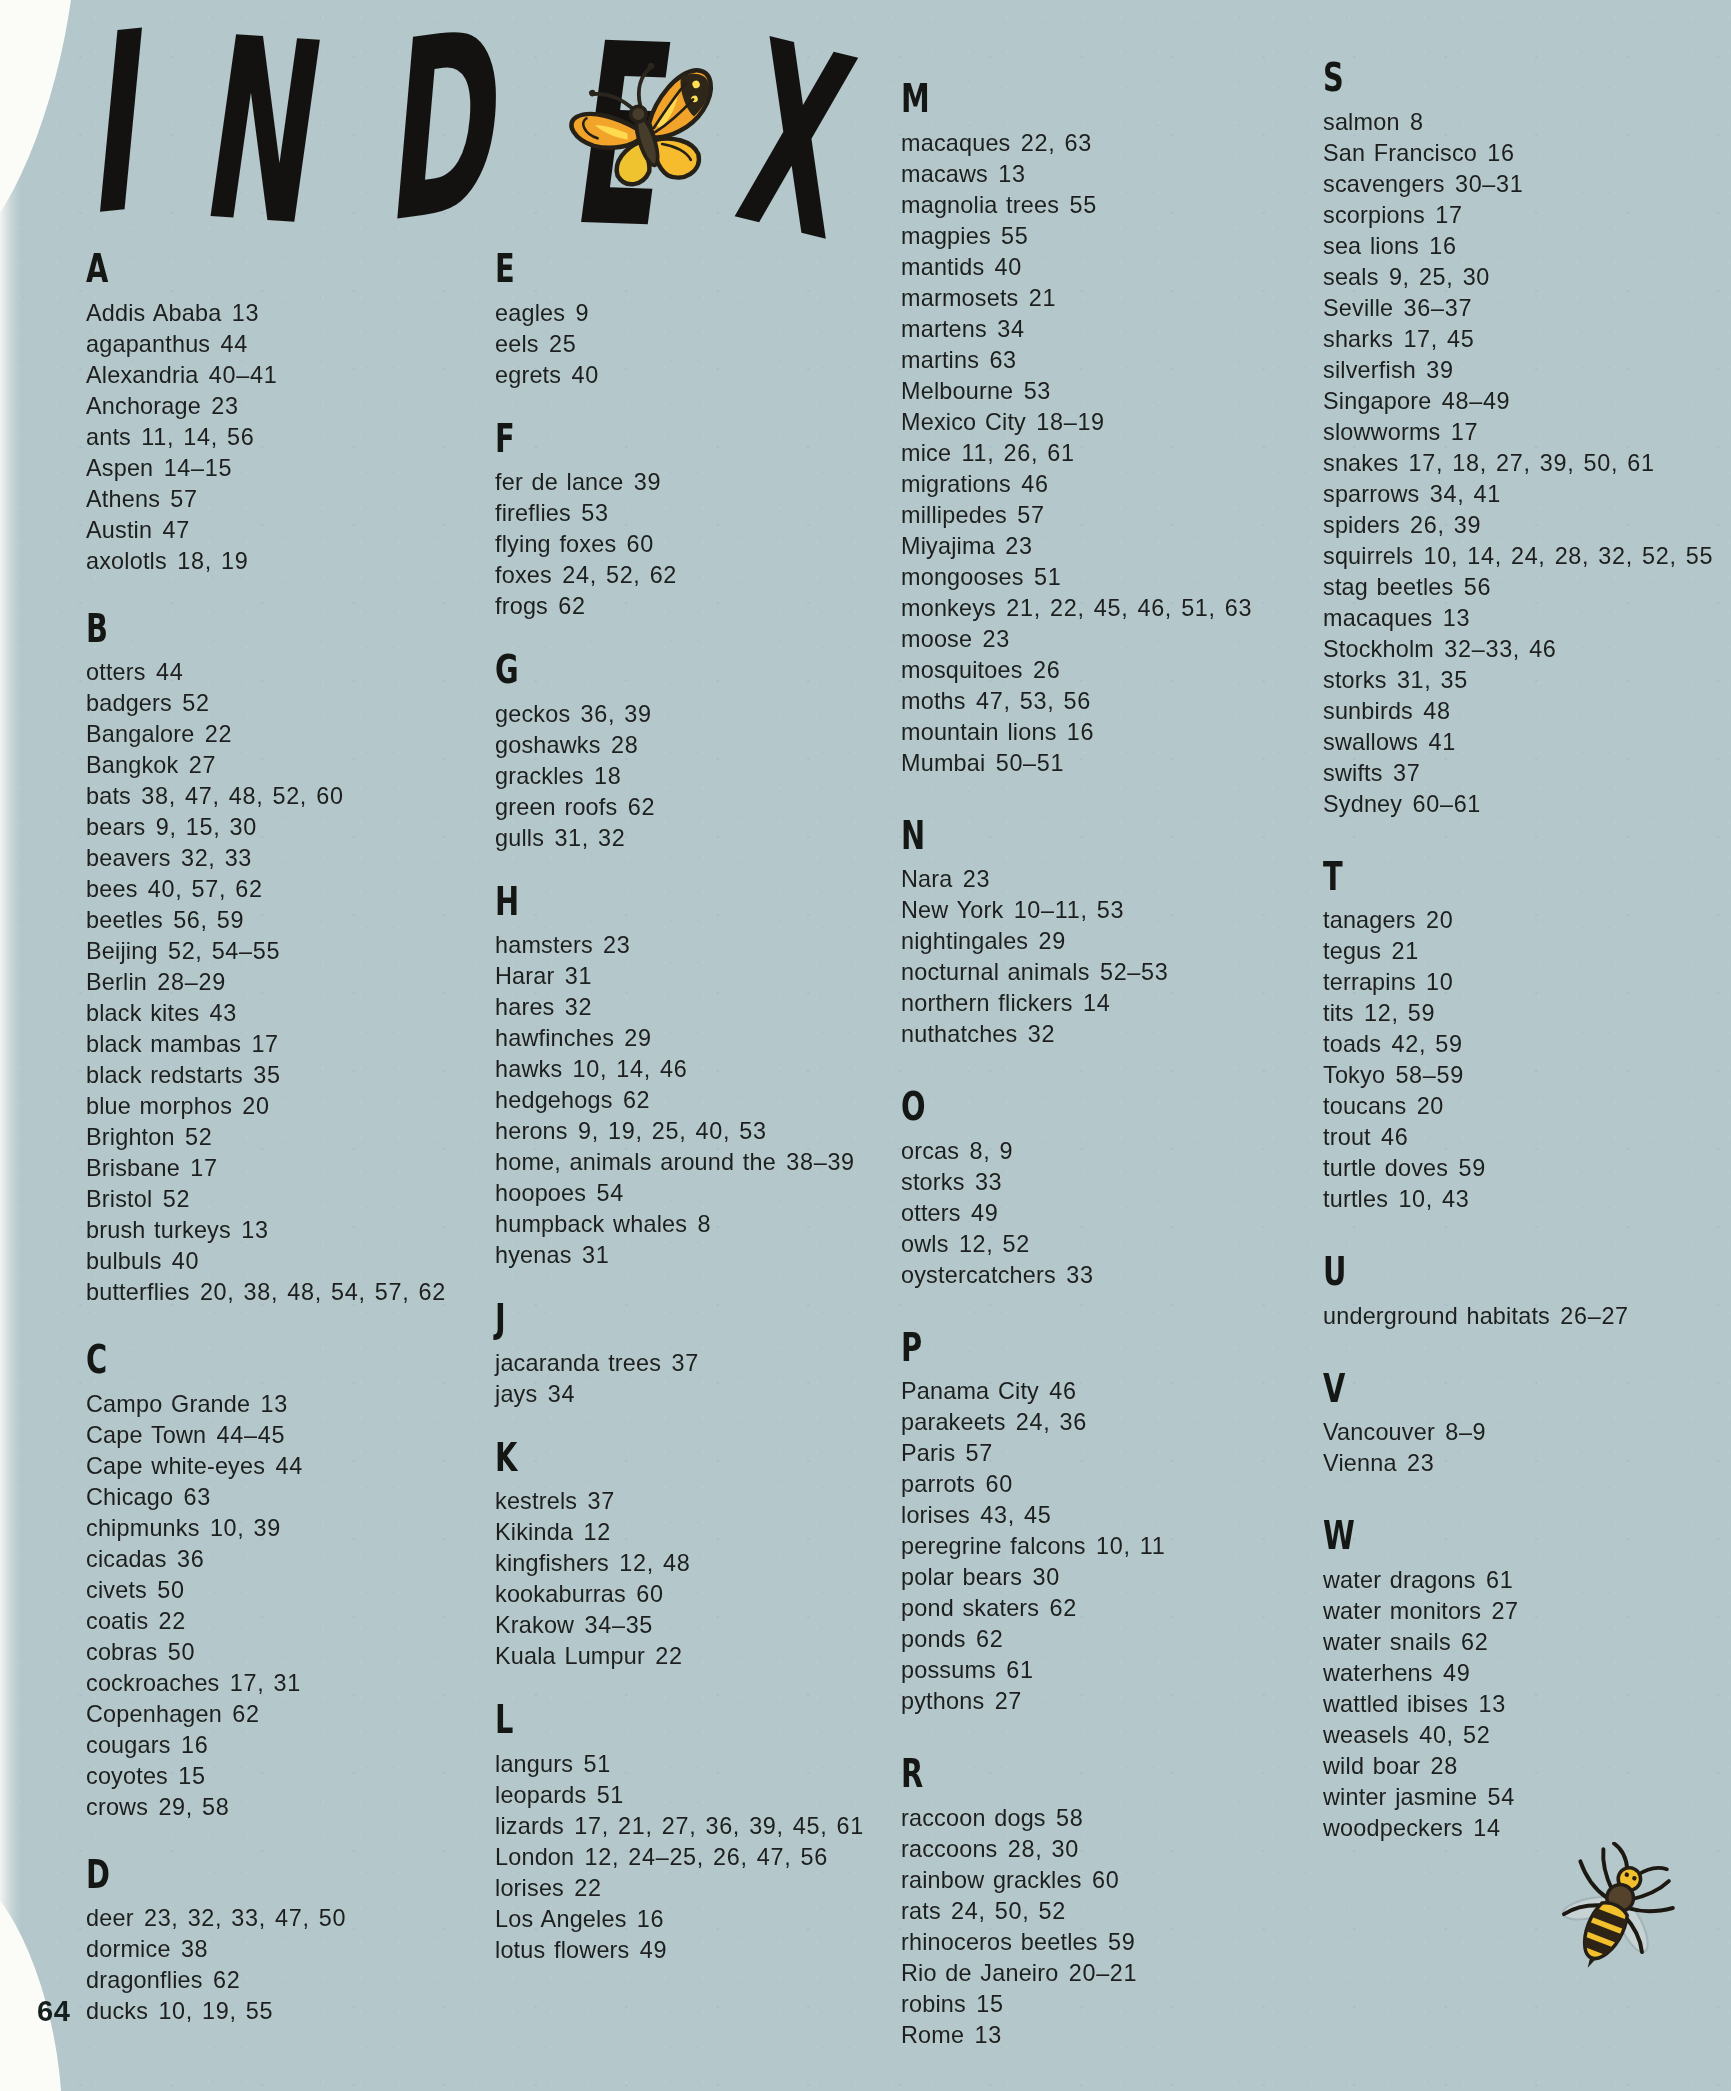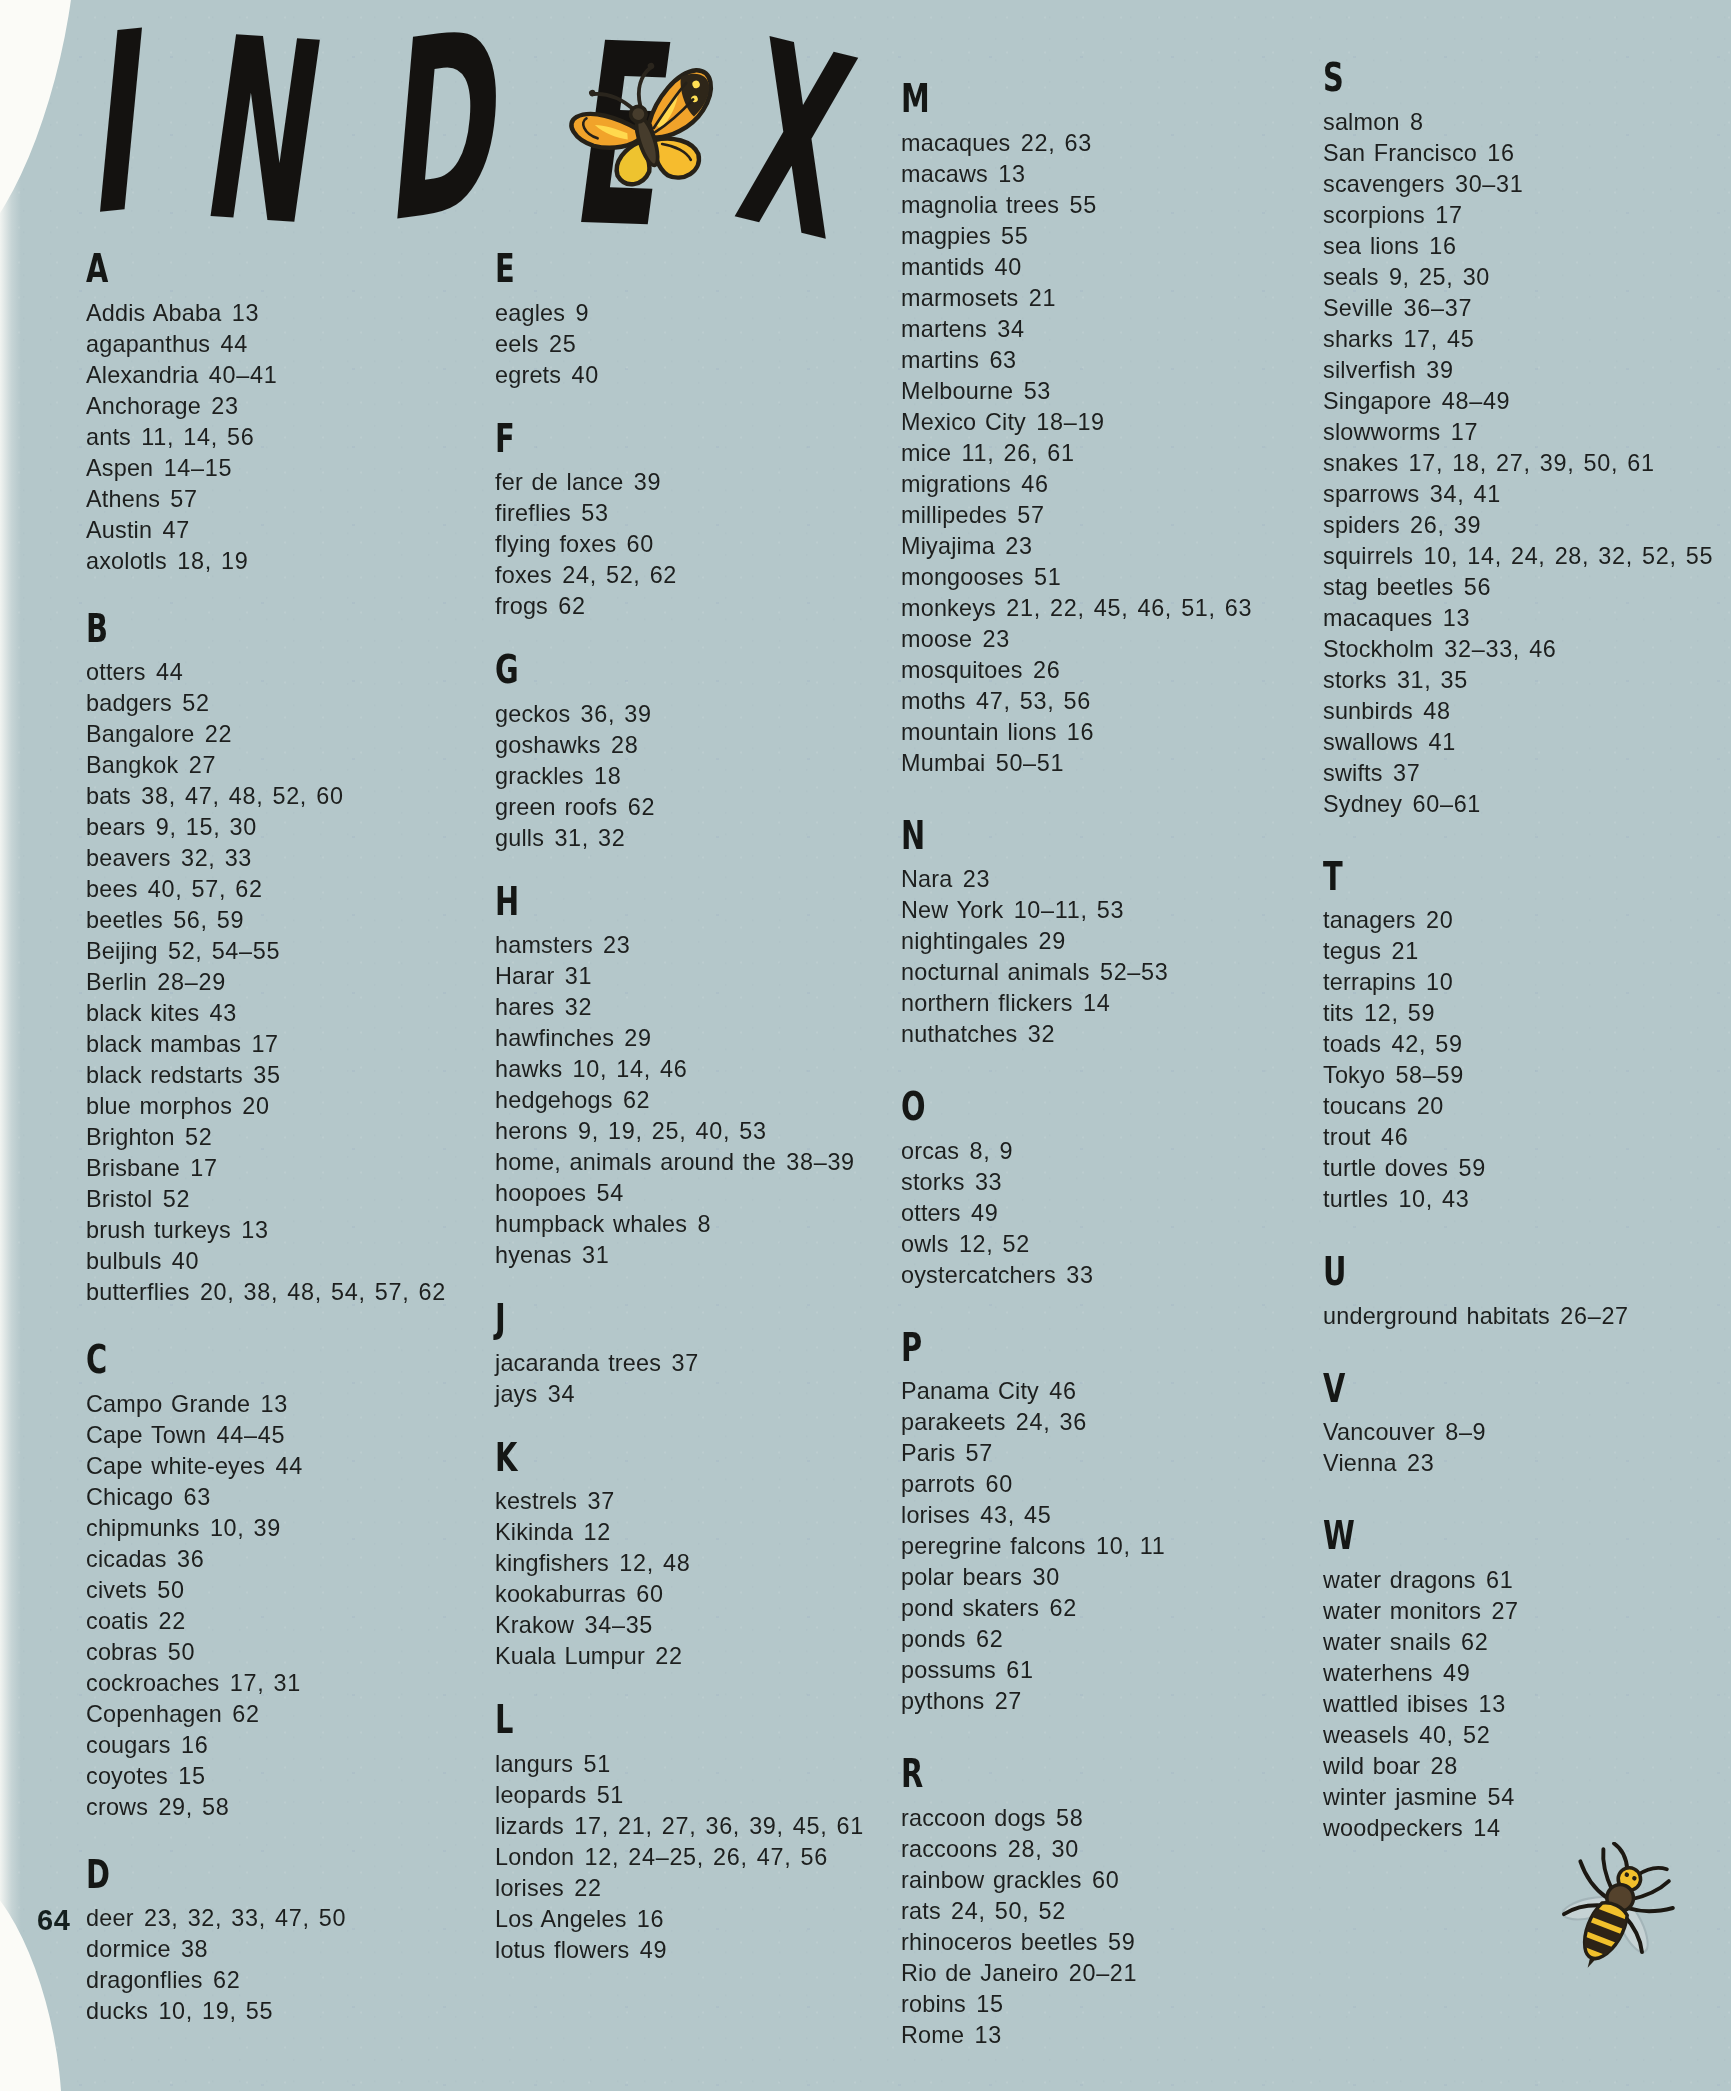--- a/index.html
+++ b/index.html
@@ -49,21 +49,21 @@
     font-family:"DejaVu Sans", sans-serif;
     font-weight:bold;
     font-size:37px;line-height:41px;margin-bottom:7.5px;
     transform:scale(.78,1.05);transform-origin:left bottom;
     color:#151715;
   }
   .entry{font-size:23.4px;line-height:31px;letter-spacing:0.2px;word-spacing:1.9px;}
   .entry .pages{margin-left:10.3px;letter-spacing:0.7px;}
 
   .page-number{
-    position:absolute;left:37px;top:1904px;
+    position:absolute;left:37px;top:1995px;
     font-size:29px;font-weight:bold;color:#15201e;letter-spacing:0.5px;
   }
   .illo{position:absolute;}
   .illo.butterfly{left:558px;top:52px;width:183px;height:164px;}
   .illo.bee{left:1538px;top:1842px;width:141px;height:161px;}
 </style>
 </head>
 <body>
 
 <div class="page">

